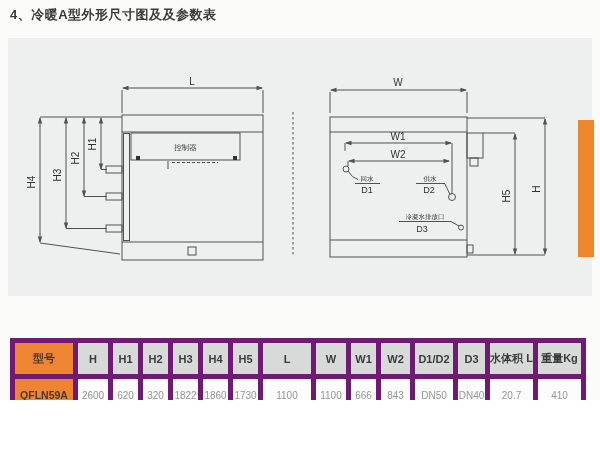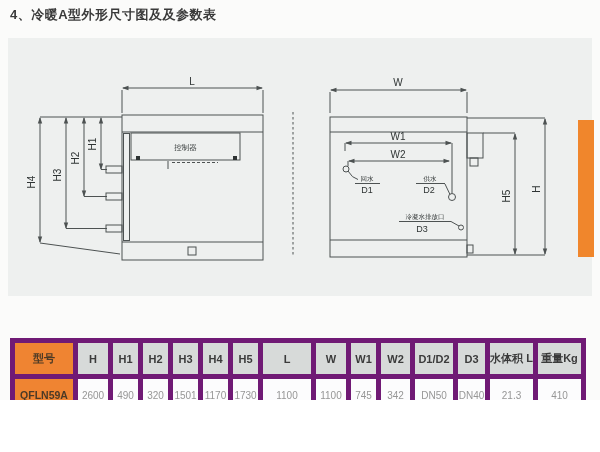--- a/index.html
+++ b/index.html
@@ -216,30 +216,30 @@
           <th>D1/D2</th>
           <th>D3</th>
           <th>水体积 L</th>
           <th>重量Kg</th>
         </tr>
       </thead>
     <tbody id="spec-body">
         <tr>
           <td class="model">QFLN59A</td>
           <td>2600</td>
-          <td>490</td>
+          <td>620</td>
           <td>320</td>
-          <td>1501</td>
-          <td>1170</td>
+          <td>1822</td>
+          <td>1860</td>
           <td>1730</td>
           <td>1100</td>
           <td>1100</td>
-          <td>745</td>
-          <td>342</td>
+          <td>666</td>
+          <td>843</td>
           <td>DN50</td>
           <td>DN40</td>
-          <td>21.3</td>
+          <td>20.7</td>
           <td>410</td>
         </tr>
       </tbody>
   </table>
 
 </div>
 
 </body></html>

